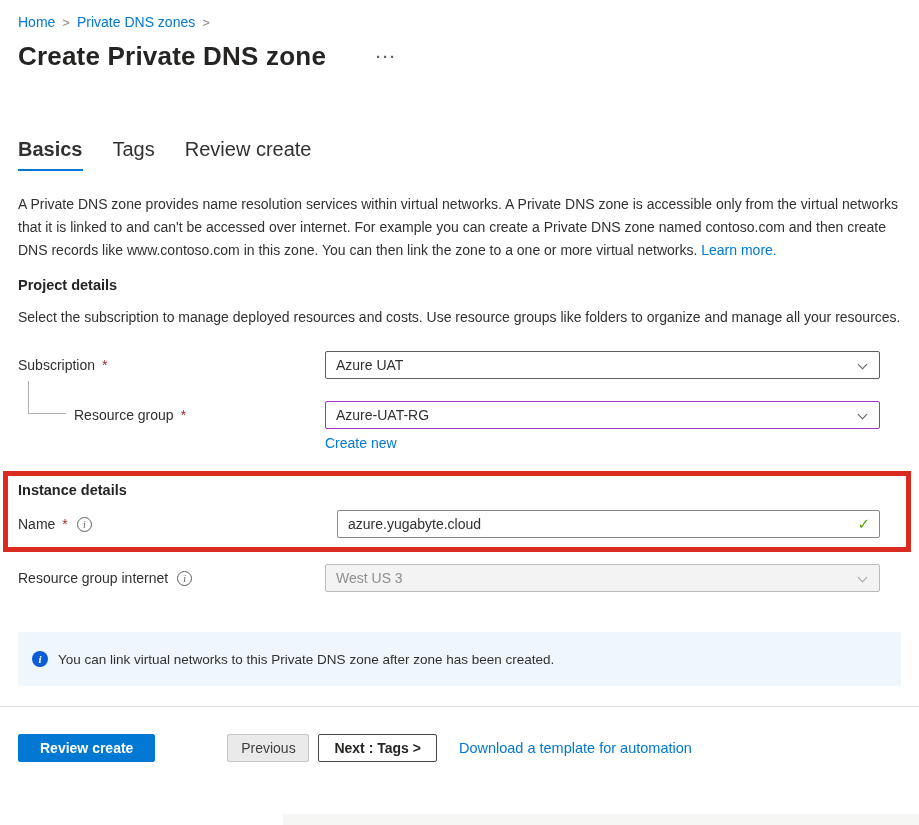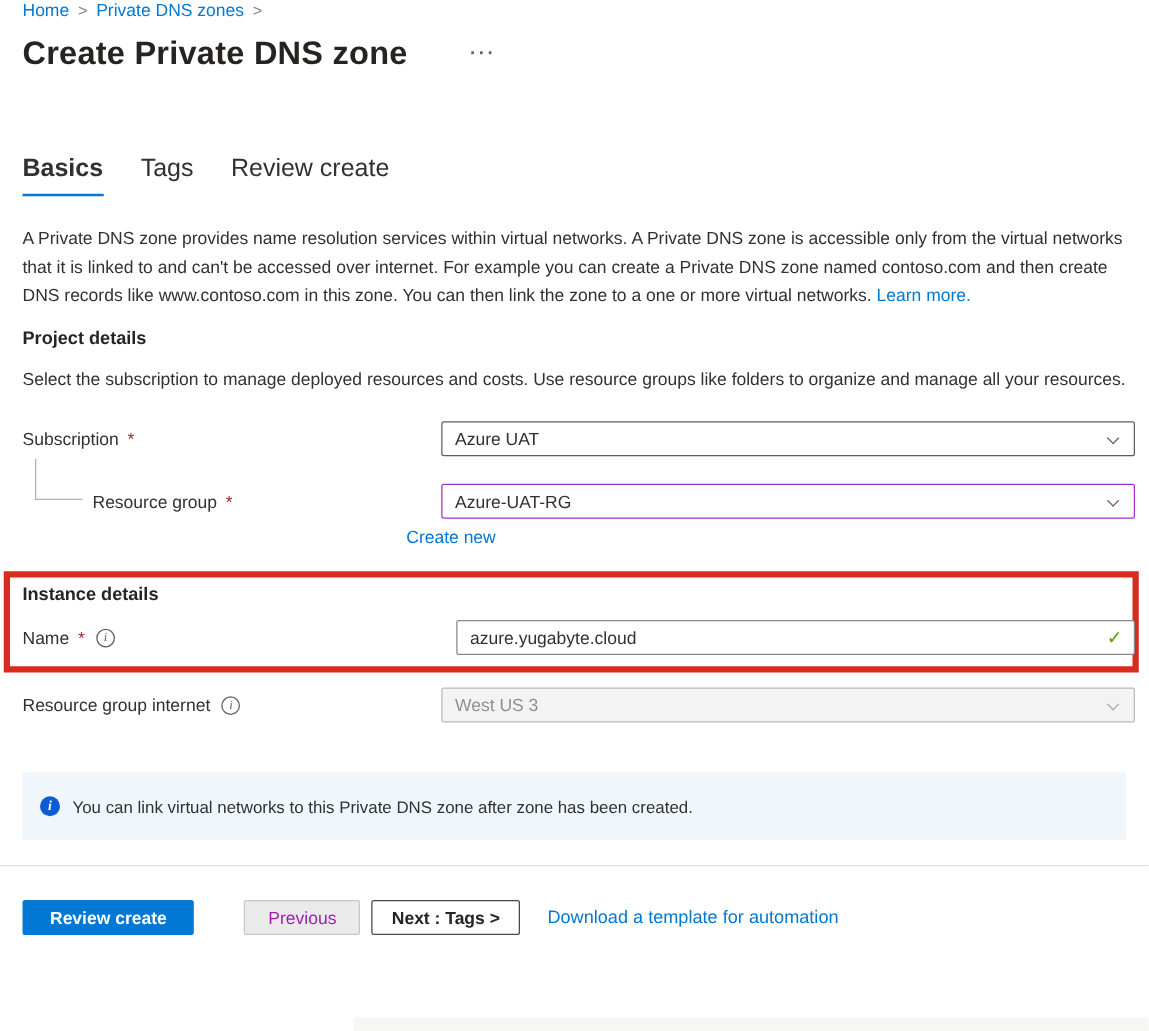--- a/index.html
+++ b/index.html
@@ -7,21 +7,21 @@
   body {
     width: 919px; height: 825px;
     background: #ffffff;
     font-family: "Liberation Sans", "DejaVu Sans", sans-serif;
     font-size: 14px; color: #323130;
     position: relative; overflow: hidden;
   }
   .main { padding: 0 18px; }
 
   
-  .breadcrumb { font-size: 14px; }
+  .breadcrumb { padding-top: 14px; font-size: 14px; }
   .breadcrumb a { color: #0078d4; text-decoration: none; cursor: pointer; }
   .crumb-sep { color: #8a8886; margin: 0 7px; font-size: 13px; }
 
   
   .title-row { margin-top: 11px; display: flex; align-items: center; }
   .page-title { font-size: 26px; font-weight: 700; color: #252423; letter-spacing: 0.2px; }
   .more-btn { margin-left: 46px; color: #605e5c; letter-spacing: 2px; font-size: 15px; font-weight: 700; cursor: pointer; background: none; border: none; padding: 2px 4px; }
 
   
   .tabs { margin-top: 66px; display: flex; gap: 30px; }
@@ -29,21 +29,21 @@
   .tab.active { font-weight: 700; border-bottom: 2.5px solid #0078d4; }
 
   
   .intro { margin-top: 22px; max-width: 886px; line-height: 23px; }
   .link { color: #0078d4; text-decoration: none; cursor: pointer; }
   .section-heading { margin-top: 15px; font-size: 14.5px; font-weight: 700; color: #252423; }
   .section-desc { margin-top: 13px; max-width: 886px; line-height: 23px; }
 
   
   .form-area { position: relative; }
-  .form-row { display: flex; align-items: center; gap: 28px; }
+  .form-row { display: flex; align-items: center; }
   .row-subscription { margin-top: 22px; }
   .row-resource-group { margin-top: 22px; }
   .row-location { margin-top: 12px; }
   .form-label { width: 307px; flex: none; display: flex; align-items: center; gap: 5px; }
   .form-label.indented { padding-left: 56px; }
   .req { color: #9f282b; margin-left: 2px; }
   .field { width: 555px; flex: none; position: relative; }
 
   .select-box {
     height: 28px; line-height: 26px; background: #fff;
@@ -108,21 +108,21 @@
     background: #0b5cd5; color: #fff; font-weight: 700; font-style: italic;
     font-size: 11px; line-height: 16px; text-align: center;
     font-family: "Liberation Serif", serif;
   }
 
   
   .footer-divider { margin: 20px -18px 0 -18px; border: none; border-top: 1px solid #e1dfdd; height: 0; }
   .footer { margin-top: 27px; display: flex; align-items: center; }
   .btn { height: 28px; font-family: inherit; font-size: 14px; border-radius: 2px; cursor: pointer; }
   .btn-primary { background: #0078d4; color: #fff; border: 1px solid #0078d4; font-weight: 700; padding: 0 21px; }
-  .btn-disabled { background: #eaeaea; color: #a21caf; border: 1px solid #c8c6c4; width: 93px; margin-left: 40px; cursor: default; }
+  .btn-disabled { background: #eaeaea; color: #404040; border: 1px solid #c8c6c4; width: 82px; margin-left: 72px; cursor: default; }
   .btn-outline { background: #fff; color: #252423; border: 1.5px solid #4a4846; font-weight: 700; padding: 0 15px; margin-left: 9px; }
   .download-link { margin-left: 22px; font-size: 14.5px; }
 
   .bottom-strip { position: absolute; bottom: 0; left: 283px; right: 0; height: 11px; background: #f6f6f5; }
 </style>
 </head>
 <body>
 
 <div class="main">
 

